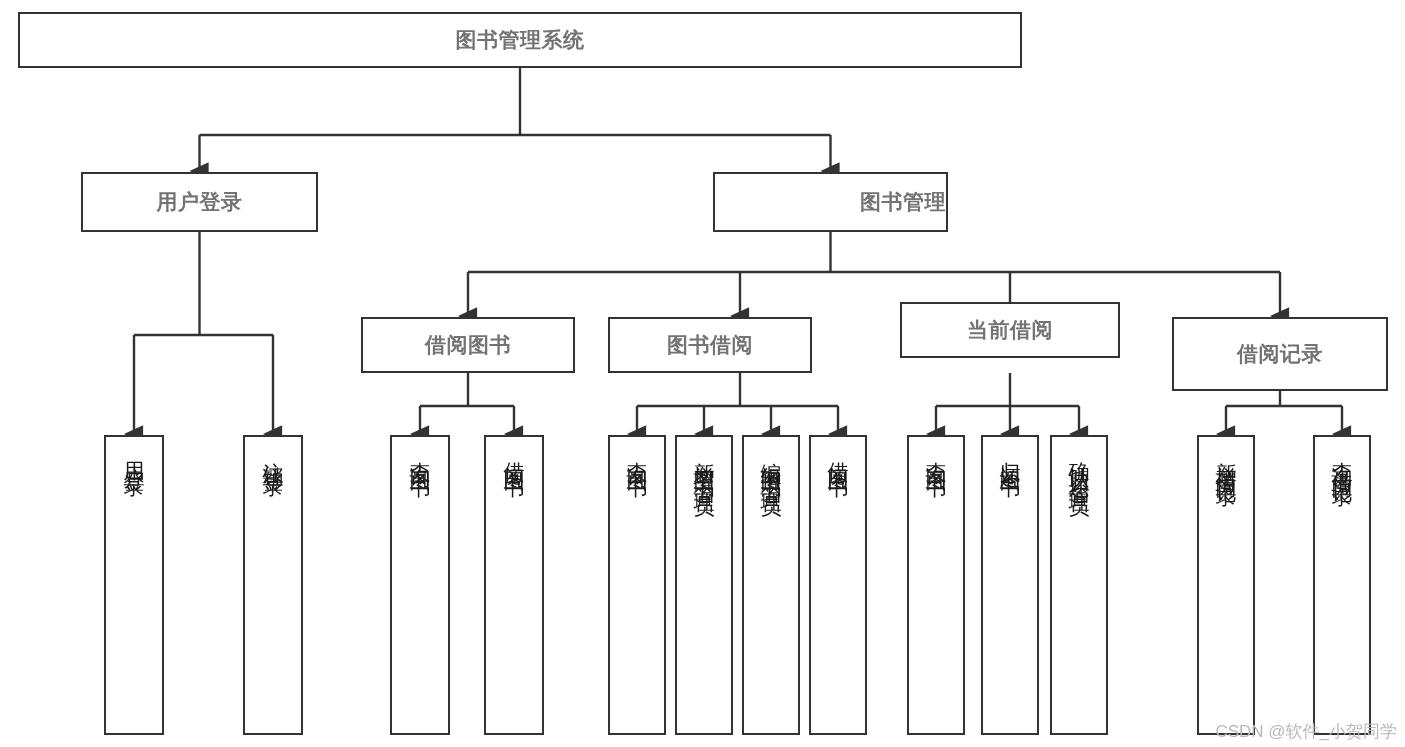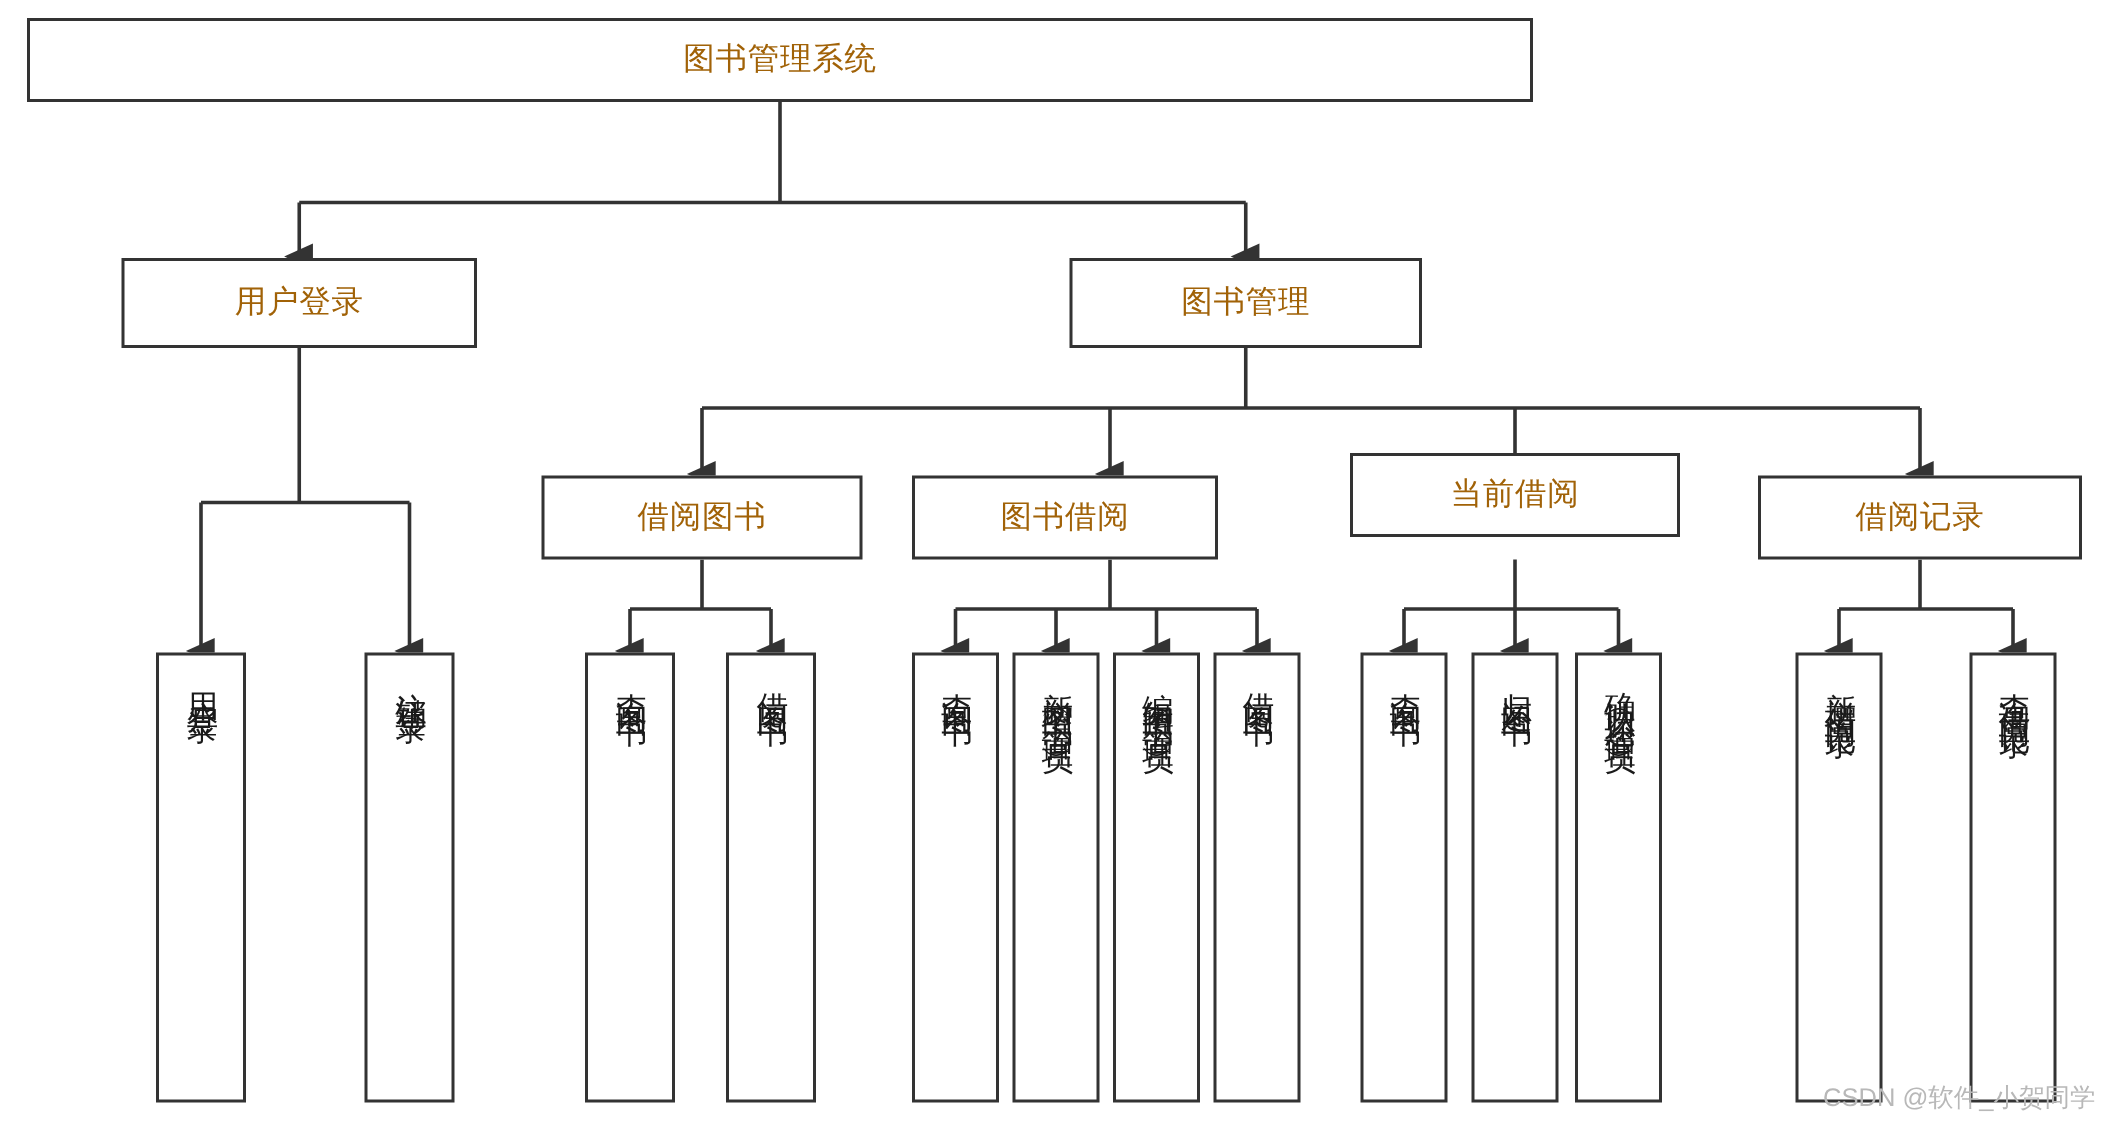--- a/index.html
+++ b/index.html
@@ -31,24 +31,25 @@
     position: absolute;
     box-sizing: border-box;
     background: #ffffff;
     border: 2px solid #333333;
     display: flex;
     align-items: center;
     justify-content: center;
   }
   .node-label-h {
     font-size: 21px;
-    color: #a16207;
+    color: #737373;
     letter-spacing: 0.5px;
     line-height: 1.1;
     white-space: nowrap;
+    font-weight: bold;
   }
   .node-box.leaf {
     align-items: flex-start;
     justify-content: center;
     padding-top: 8px;
   }
   .node-label-v {
     font-size: 21px;
     color: #1a1a1a;
     writing-mode: vertical-rl;
@@ -114,33 +115,33 @@
         <line x1="1342" y1="406" x2="1342" y2="434" stroke="#333333" stroke-width="2.4" marker-end="url(#arrowhead)"></line>
       </g>
   </svg>
   <div id="node-layer">
       <div class="node-box" style="left: 18px; top: 12px; width: 1004px; height: 56px;">
         <span class="node-label-h">图书管理系统</span>
       </div>
       <div class="node-box" style="left: 81px; top: 172px; width: 237px; height: 60px;">
         <span class="node-label-h">用户登录</span>
       </div>
-      <div class="node-box" style="left: 713px; top: 172px; width: 235px; height: 60px;">
+      <div class="node-box" style="left: 713px; top: 172px; width: 235px; height: 60px; justify-content: flex-end;">
         <span class="node-label-h">图书管理</span>
       </div>
       <div class="node-box" style="left: 361px; top: 317px; width: 214px; height: 56px;">
         <span class="node-label-h">借阅图书</span>
       </div>
       <div class="node-box" style="left: 608px; top: 317px; width: 204px; height: 56px;">
         <span class="node-label-h">图书借阅</span>
       </div>
       <div class="node-box" style="left: 900px; top: 302px; width: 220px; height: 56px;">
         <span class="node-label-h">当前借阅</span>
       </div>
-      <div class="node-box" style="left: 1172px; top: 317px; width: 216px; height: 56px;">
+      <div class="node-box" style="left: 1172px; top: 317px; width: 216px; height: 74px;">
         <span class="node-label-h">借阅记录</span>
       </div>
       <div class="node-box leaf" style="left: 104px; top: 435px; width: 60px; height: 300px;">
         <span class="node-label-v">用户登录</span>
       </div>
       <div class="node-box leaf" style="left: 243px; top: 435px; width: 60px; height: 300px;">
         <span class="node-label-v">注销登录</span>
       </div>
       <div class="node-box leaf" style="left: 390px; top: 435px; width: 60px; height: 300px;">
         <span class="node-label-v">查询图书</span>

